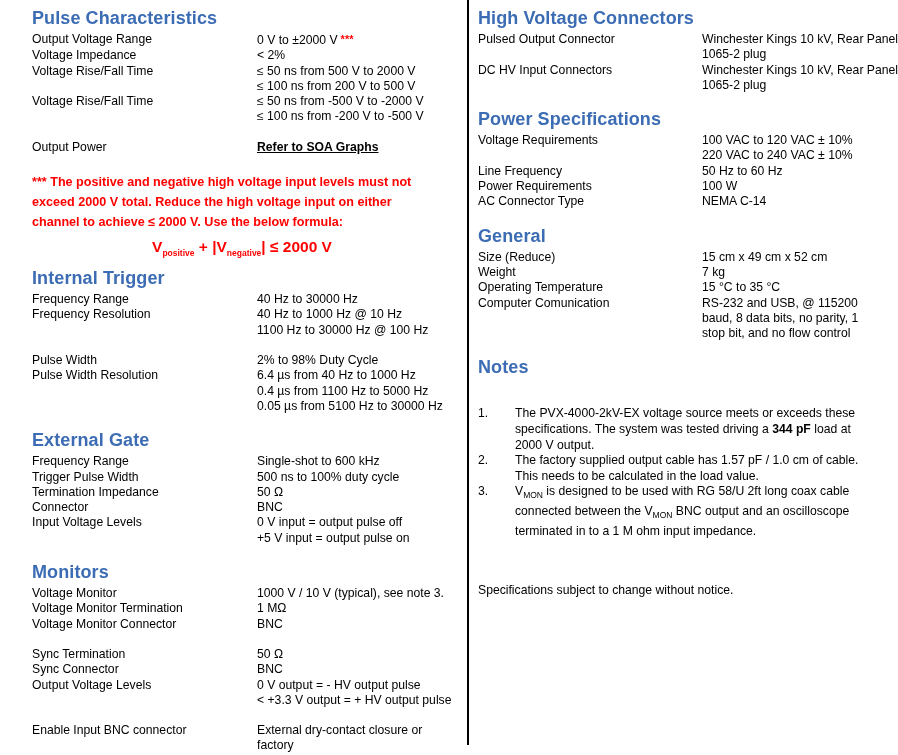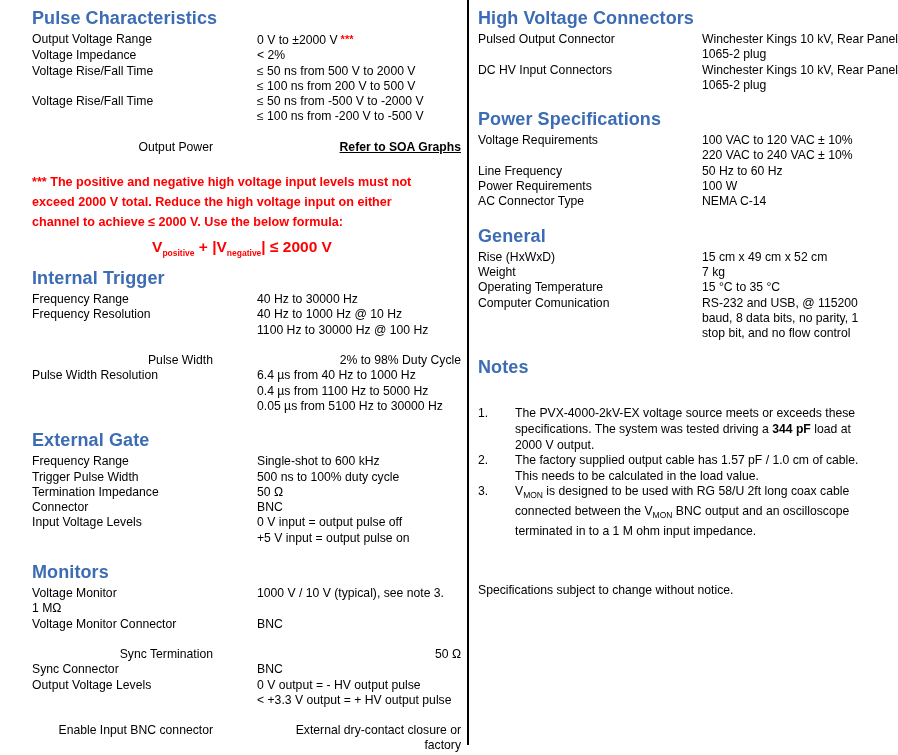--- a/index.html
+++ b/index.html
@@ -9,21 +9,21 @@
     font-family:"Liberation Sans", sans-serif; color:#000;
   }
   .divider { position:absolute; left:467px; top:0; width:2px; height:745px; background:#000; }
   .col { position:absolute; top:0; }
   .col-left  { left:0;   width:467px; padding:8px 6px 0 32px; }
   .col-right { left:469px; width:497px; padding:8px 6px 0 9px; }
   .sec { margin-bottom:14px; }
   .mt { margin-top:16px; }
   .sec-title { font-size:18px; font-weight:700; color:#3c6cb4; letter-spacing:0.1px; margin-bottom:3px; }
   .row { display:flex; font-size:12.2px; line-height:15.3px;gap:44px; }
-  .row.gap { margin-top:15px;text-align:right; }
+  .row.gap { margin-top:15px; }
   .label { width:181px; flex-shrink:0; }
   .col-right .label { width:180px; }
   .value { white-space:pre-line; flex:1; }
   .value.emph { font-weight:700; text-decoration:underline; }
   .red-suffix { color:#ff0000; font-weight:700; font-size:11px; vertical-align:1px; }
   .warning {
     margin-top:17px; color:#ff0000; font-weight:700; font-size:12.6px;
     line-height:20px; white-space:pre-line;
   }
   .formula {
@@ -118,20 +118,21 @@
 +5 V input = output pulse on</div>
       </div>
     </div>
   <div class="sec mt">
       <div class="sec-title">Monitors</div>
       <div class="row">
         <div class="label">Voltage Monitor</div>
         <div class="value">1000 V / 10 V (typical), see note 3.</div>
       </div>
       <div class="row">
+        <div class="label">Voltage Monitor Termination</div>
         <div class="value">1 MΩ</div>
       </div>
       <div class="row">
         <div class="label">Voltage Monitor Connector</div>
         <div class="value">BNC</div>
       </div>
       <div class="row gap">
         <div class="label">Sync Termination</div>
         <div class="value">50 Ω</div>
       </div>
@@ -182,21 +183,21 @@
         <div class="value">100 W</div>
       </div>
       <div class="row">
         <div class="label">AC Connector Type</div>
         <div class="value">NEMA  C-14</div>
       </div>
     </div>
   <div class="sec mt">
       <div class="sec-title">General</div>
       <div class="row">
-        <div class="label">Rise (HxWxD)</div>
+        <div class="label">Size (Reduce)</div>
         <div class="value">15 cm x 49 cm x 52 cm</div>
       </div>
       <div class="row">
         <div class="label">Weight</div>
         <div class="value">7 kg</div>
       </div>
       <div class="row">
         <div class="label">Operating Temperature</div>
         <div class="value">15 °C to 35 °C</div>
       </div>

